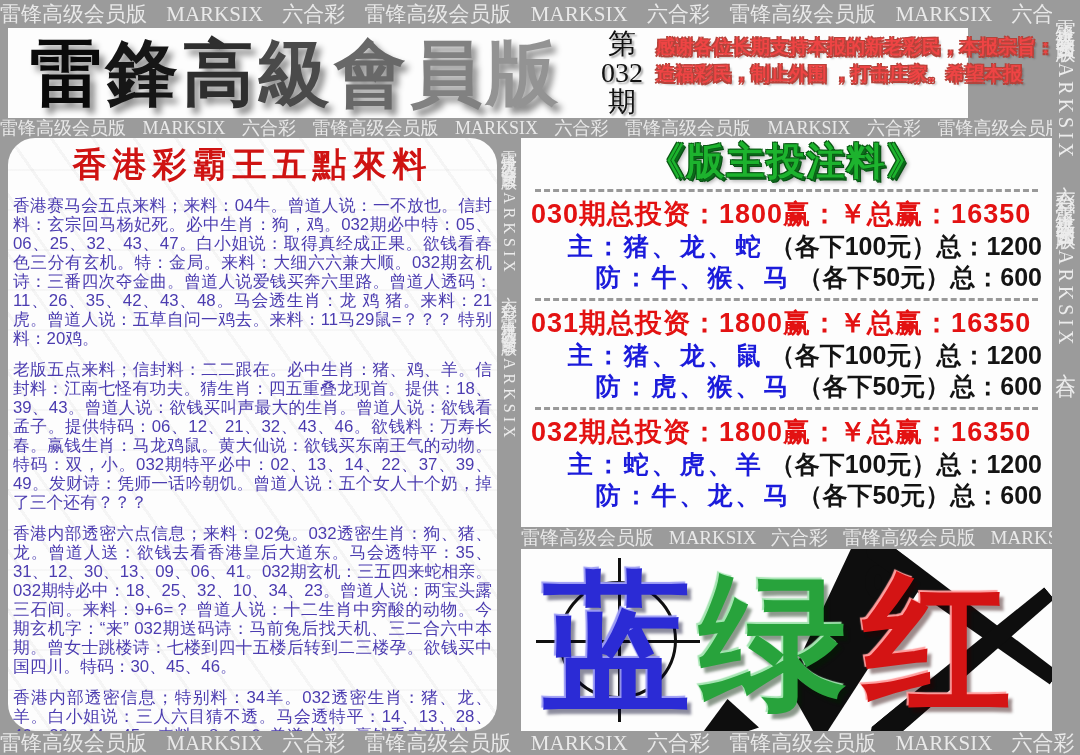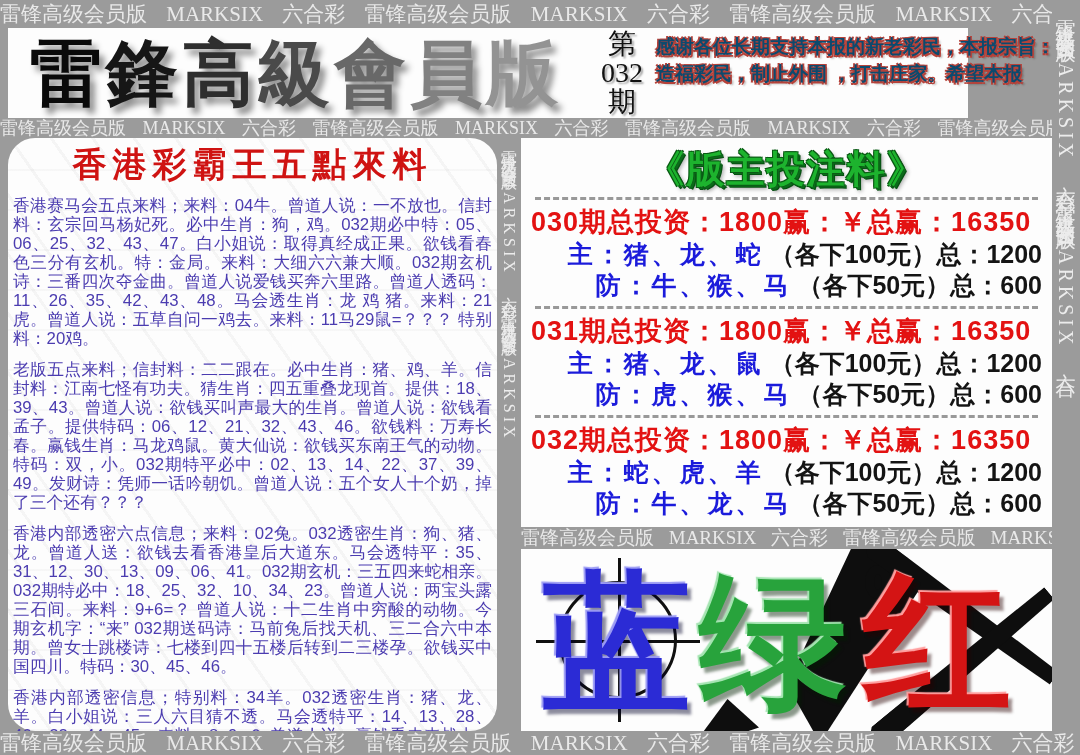--- a/index.html
+++ b/index.html
@@ -37,21 +37,21 @@
   .issue-col{
     position:absolute;left:588px;top:2px;width:52px;height:86px;
     display:flex;flex-direction:column;justify-content:space-between;align-items:center;
     font-family:"Liberation Serif","DejaVu Serif",serif;color:#111;
     text-shadow:2px 2px 2px rgba(0,0,0,0.35);
   }
   .issue-col div{font-size:28px;line-height:28px;}
   .notice{
     position:absolute;left:648px;top:5px;width:402px;
     font-weight:bold;font-size:19px;line-height:27px;
-    color:#0c4a6e;
+    color:#ef4444;
     text-shadow:-1.5px -1.5px 0 #b5423a,1.5px -1.5px 0 #b5423a,-1.5px 1.5px 0 #b5423a,1.5px 1.5px 0 #b5423a,3px 3px 2px rgba(0,0,0,0.25);
   }
   
   .left-panel{
     position:absolute;left:8px;top:138px;width:489px;height:593px;
     background:#fdfdfd;z-index:2;box-sizing:border-box;padding:2px 5px;
     background-image:
       repeating-linear-gradient(55deg,rgba(90,90,90,0.05) 0 3px,transparent 3px 34px),
       repeating-linear-gradient(0deg,rgba(90,90,90,0.04) 0 2px,transparent 2px 40px);
     border-radius: 27px;
@@ -60,21 +60,21 @@
     text-align:center;color:#cf1312;font-weight:bold;font-size:34px;line-height:46px;
     font-family:"Liberation Serif","DejaVu Serif",serif;letter-spacing:6px;margin:2px 0 8px;
   }
   .lp-para{
     color:#4b3cb0;font-weight:normal;font-size:16.8px;line-height:19px;
     text-align:justify;margin:0 0 12px;
   }
   
   .right-panel{
     position:absolute;left:521px;top:138px;width:531px;height:389px;
-    background:#fdfdfd;z-index:2;box-sizing:border-box;padding:8px 10px 0;
+    background:#fdfdfd;z-index:2;box-sizing:border-box;padding:0 10px 0;
   }
   .rp-title{
     text-align:center;font-weight:bold;font-size:38px;line-height:46px;letter-spacing:2px;
     color:#1db32e;
     text-shadow:-1px -1px 0 #0a5a14,1px -1px 0 #0a5a14,-1px 1px 0 #0a5a14,
                 2px 2px 0 #0b6b1a,3px 3px 0 #084f13,4px 4px 4px rgba(0,0,0,0.4);
   }
   .dash{border-top:3px dashed #999;margin:5px 4px;}
   .sec-summary{color:#e31212;font-weight:bold;font-size:27px;line-height:34px;letter-spacing:1px;}
   .sec-line{font-size:25px;line-height:31px;font-weight:bold;color:#141414;text-align:right;}

